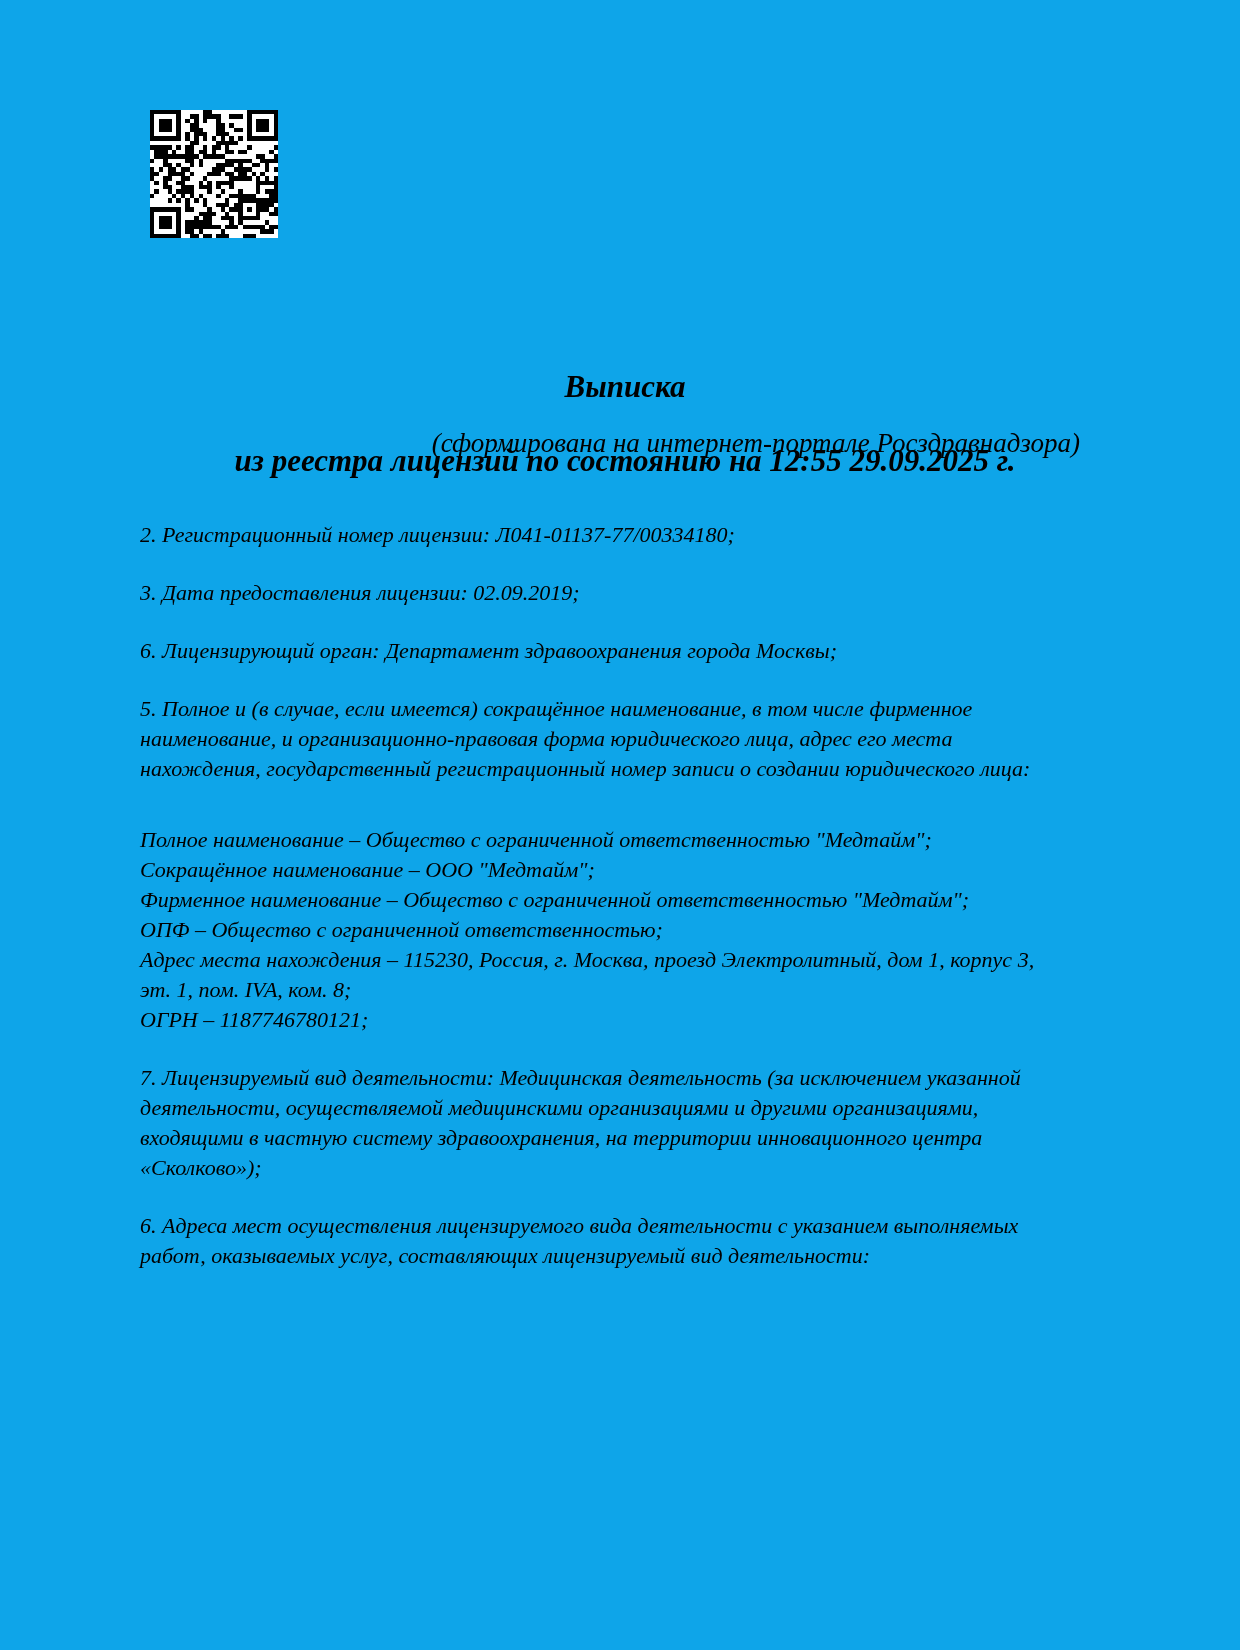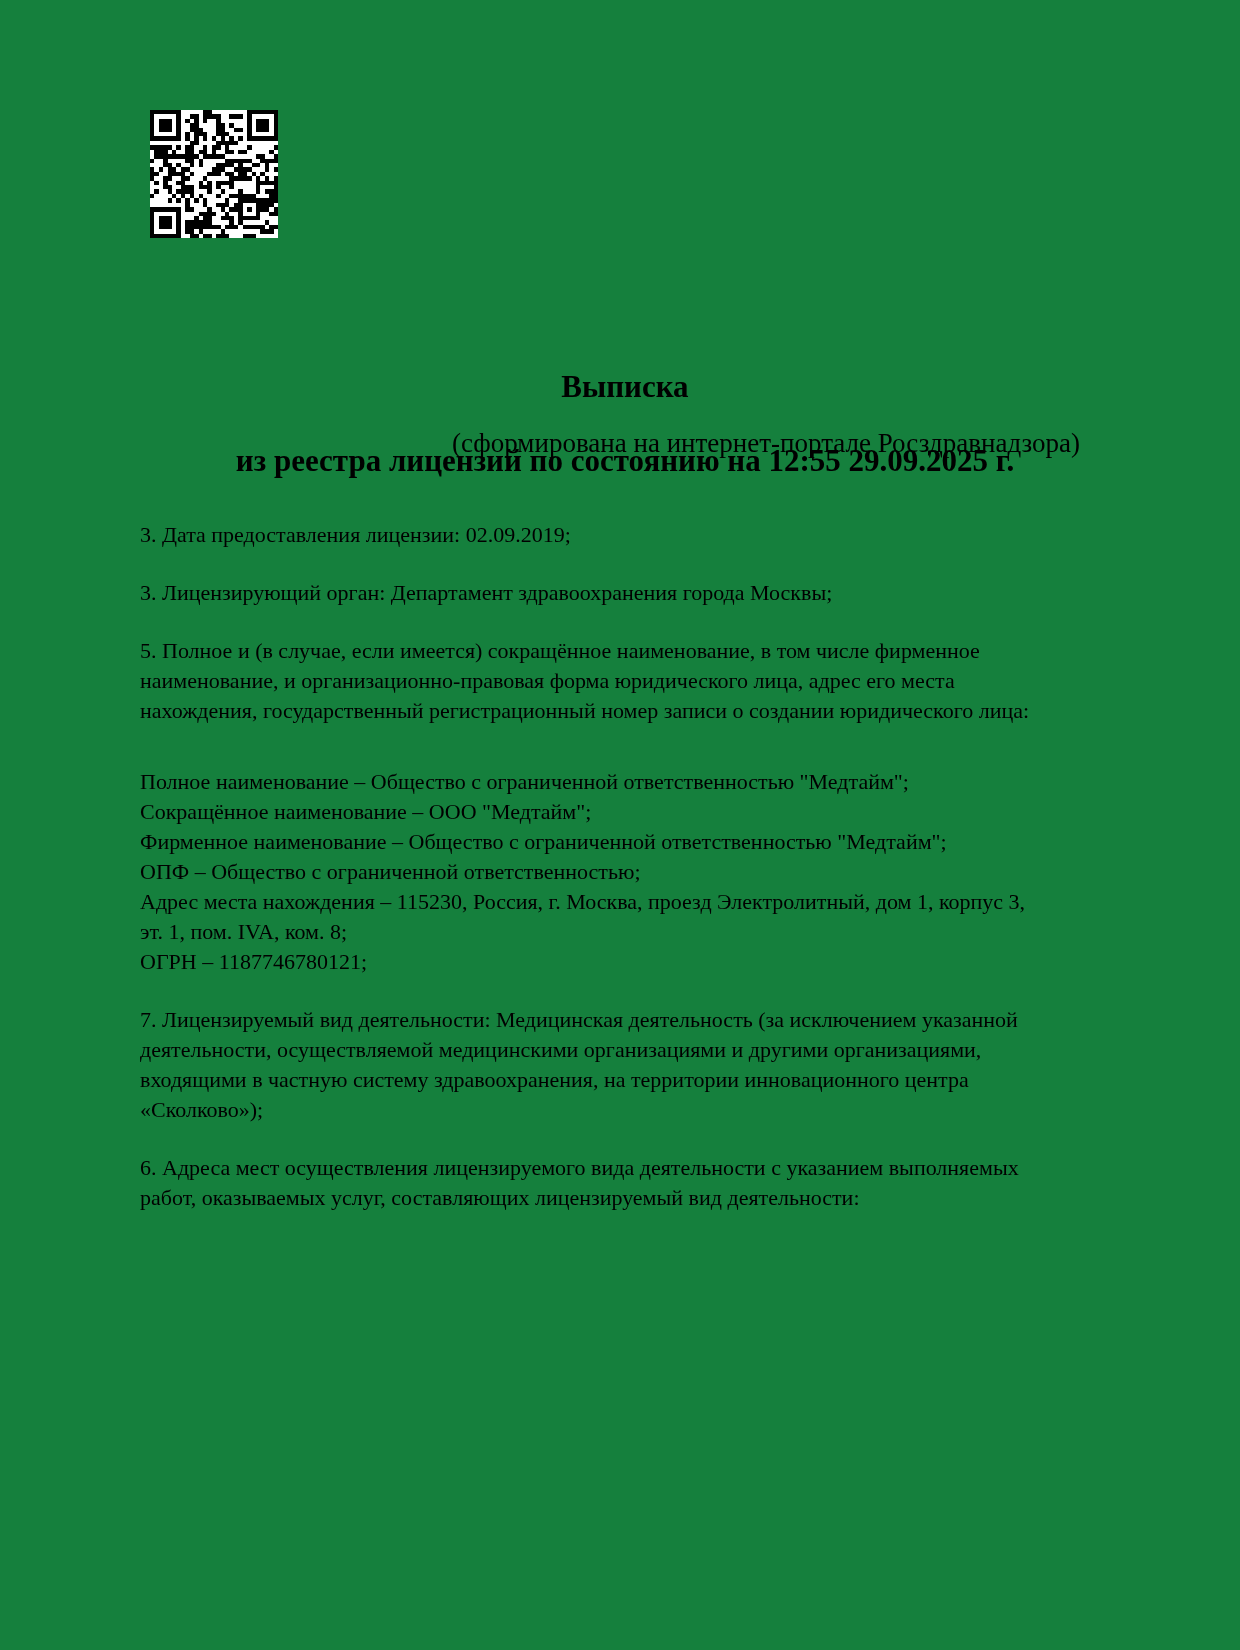--- a/index.html
+++ b/index.html
@@ -4,24 +4,25 @@
 <style>
   html, body {
     margin: 0;
     padding: 0;
     background: #ffffff;
   }
   .page {
     position: relative;
     width: 1240px;
     height: 1650px;
-    background: #15803d;
+    background: #0ea5e9;
     color: #000000;
     font-family: "Liberation Serif", "DejaVu Serif", serif;
     overflow: hidden;
+    font-style: italic;
   }
   .qr {
     position: absolute;
     left: 150px;
     top: 110px;
     width: 128px;
     height: 128px;
   }
   .qr svg {
     width: 100%;
@@ -501,22 +502,23 @@
   </div>
 
   <div class="title-block">
     <div>Выписка</div>
     <div>из реестра лицензий по состоянию на 12:55 29.09.2025 г.</div>
   </div>
 
   <div class="subtitle">(сформирована на интернет-портале Росздравнадзора)</div>
 
   <div class="body-text">
+    <p class="para">2. Регистрационный номер лицензии: Л041-01137-77/00334180;</p>
     <p class="para">3. Дата предоставления лицензии: 02.09.2019;</p>
-    <p class="para">3. Лицензирующий орган: Департамент здравоохранения города Москвы;</p>
+    <p class="para">6. Лицензирующий орган: Департамент здравоохранения города Москвы;</p>
     <p class="para">5. Полное и (в случае, если имеется) сокращённое наименование, в том числе фирменное
 наименование, и организационно-правовая форма юридического лица, адрес его места
 нахождения, государственный регистрационный номер записи о создании юридического лица:</p>
     <p class="para org-block">Полное наименование – Общество с ограниченной ответственностью "Медтайм";
 Сокращённое наименование – ООО "Медтайм";
 Фирменное наименование – Общество с ограниченной ответственностью "Медтайм";
 ОПФ – Общество с ограниченной ответственностью;
 Адрес места нахождения – 115230, Россия, г. Москва, проезд Электролитный, дом 1, корпус 3,
 эт. 1, пом. IVA, ком. 8;
 ОГРН – 1187746780121;</p>

